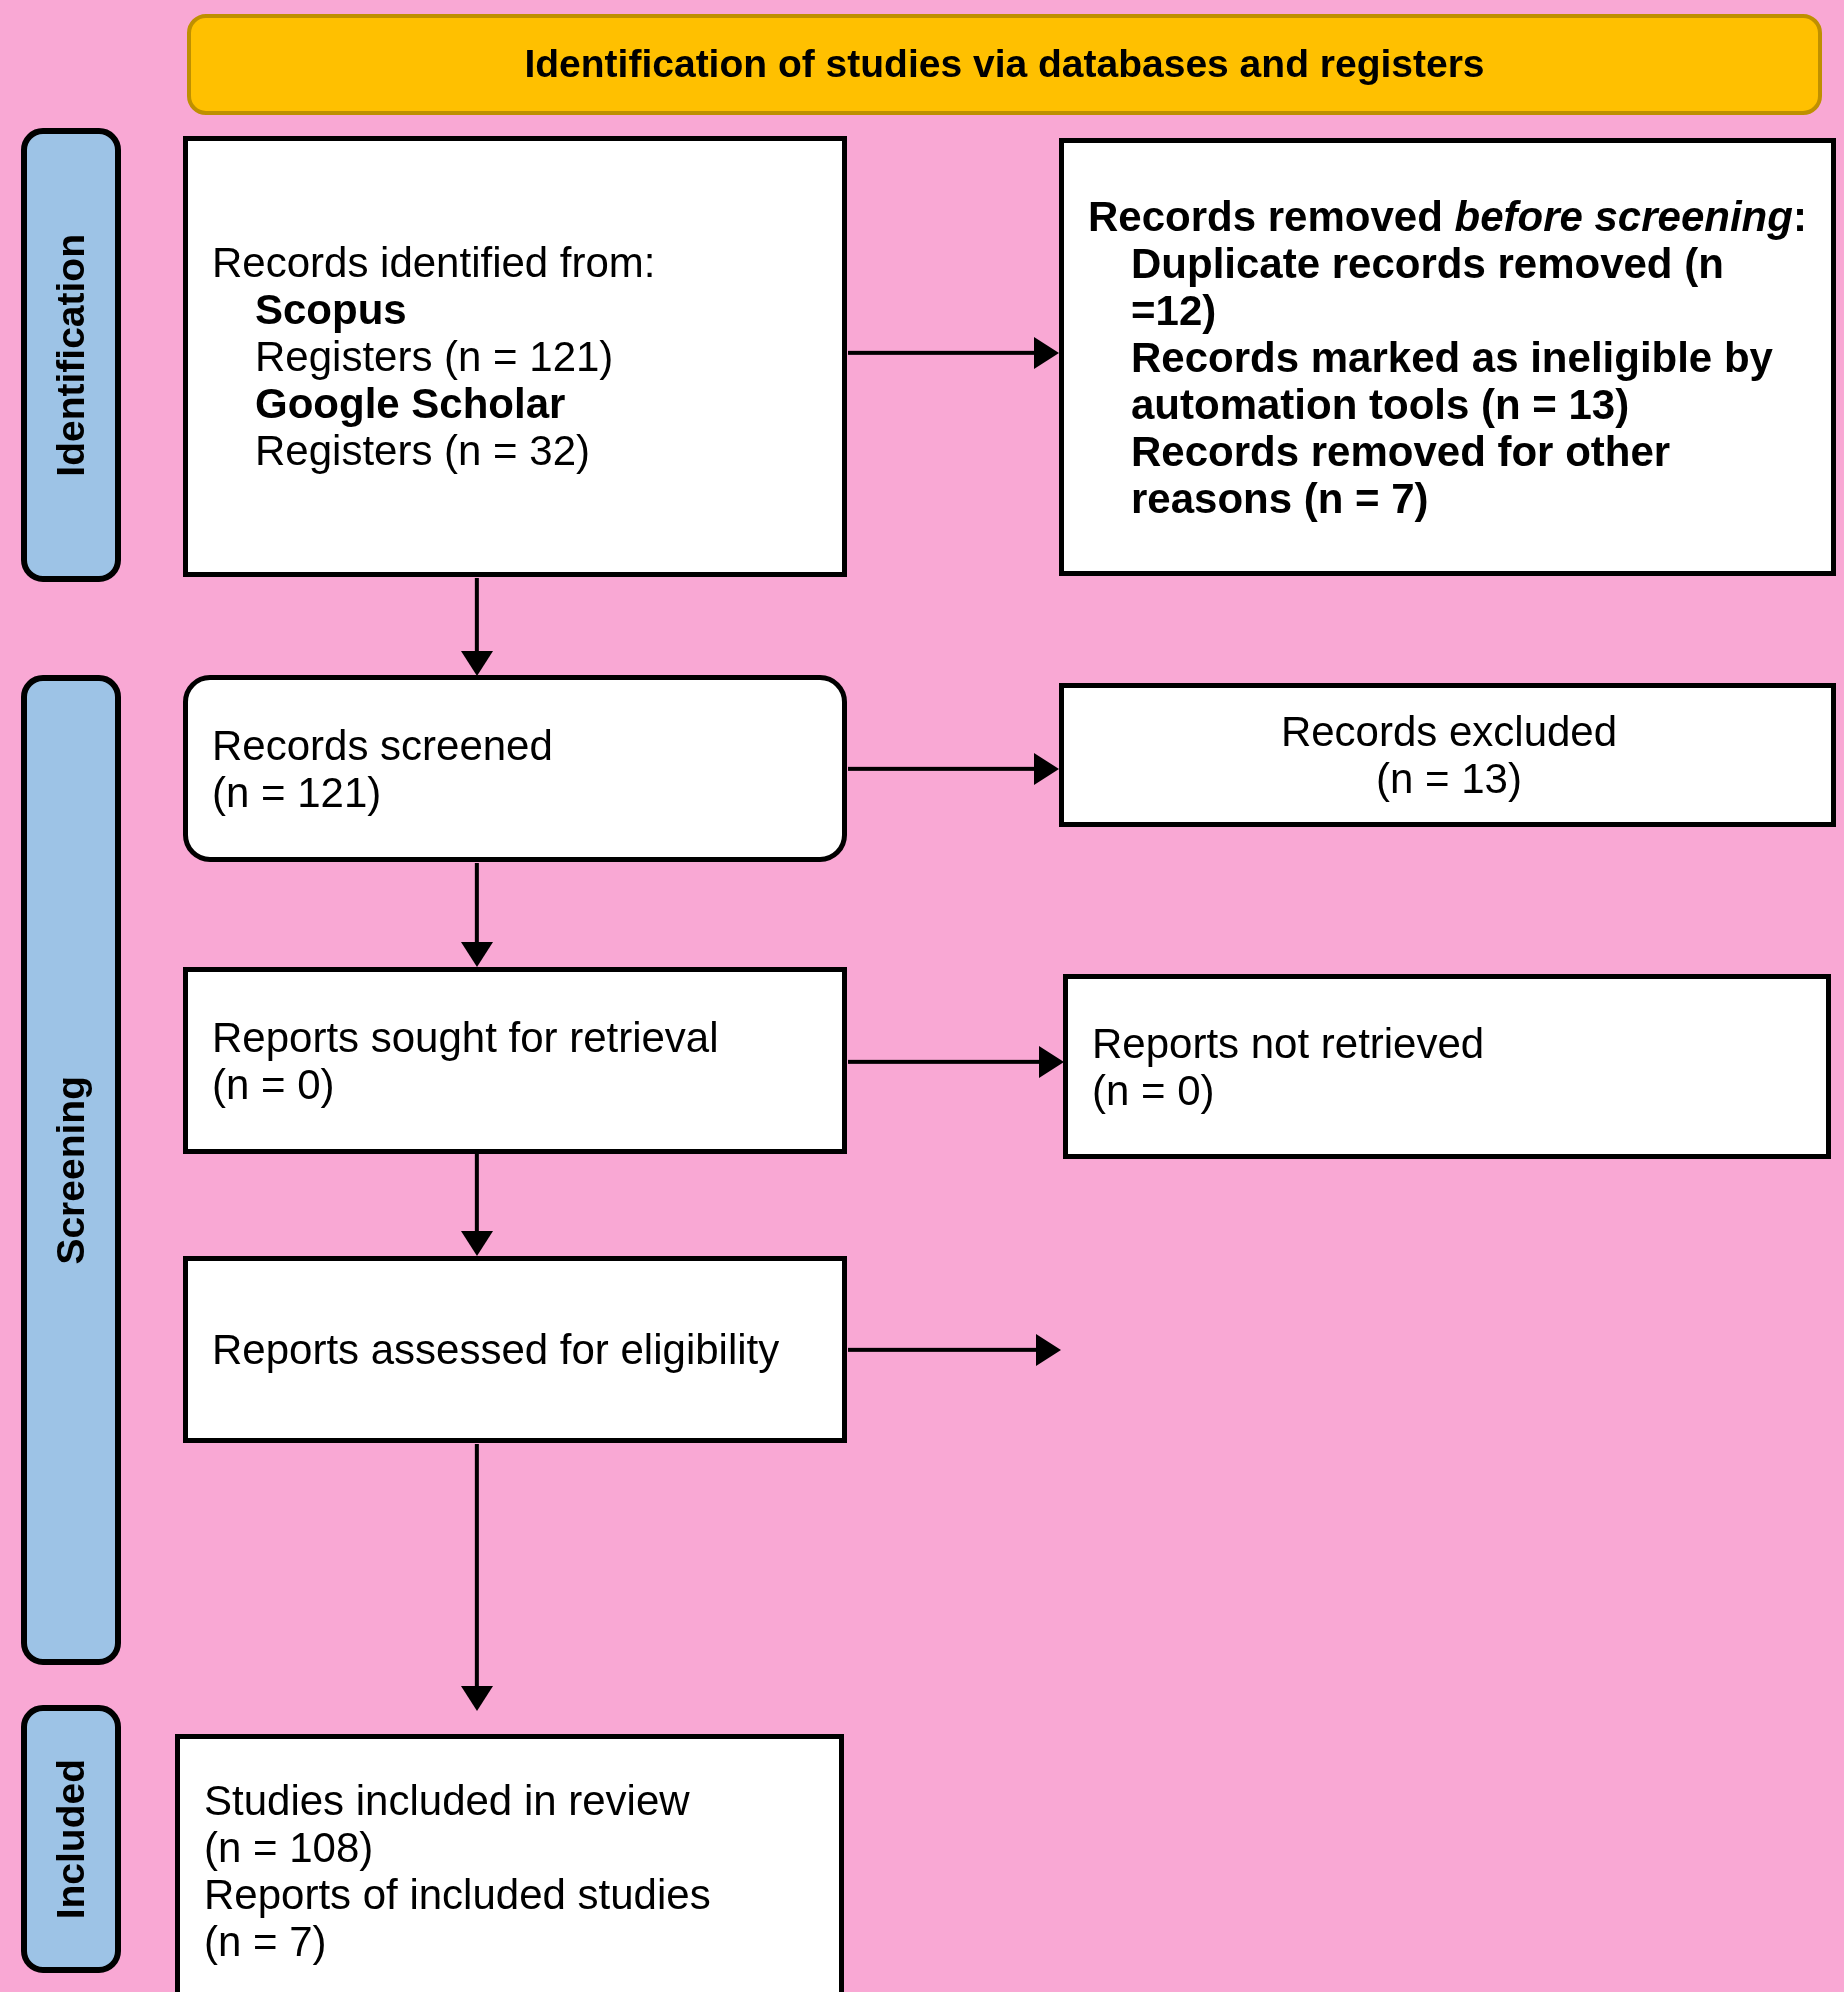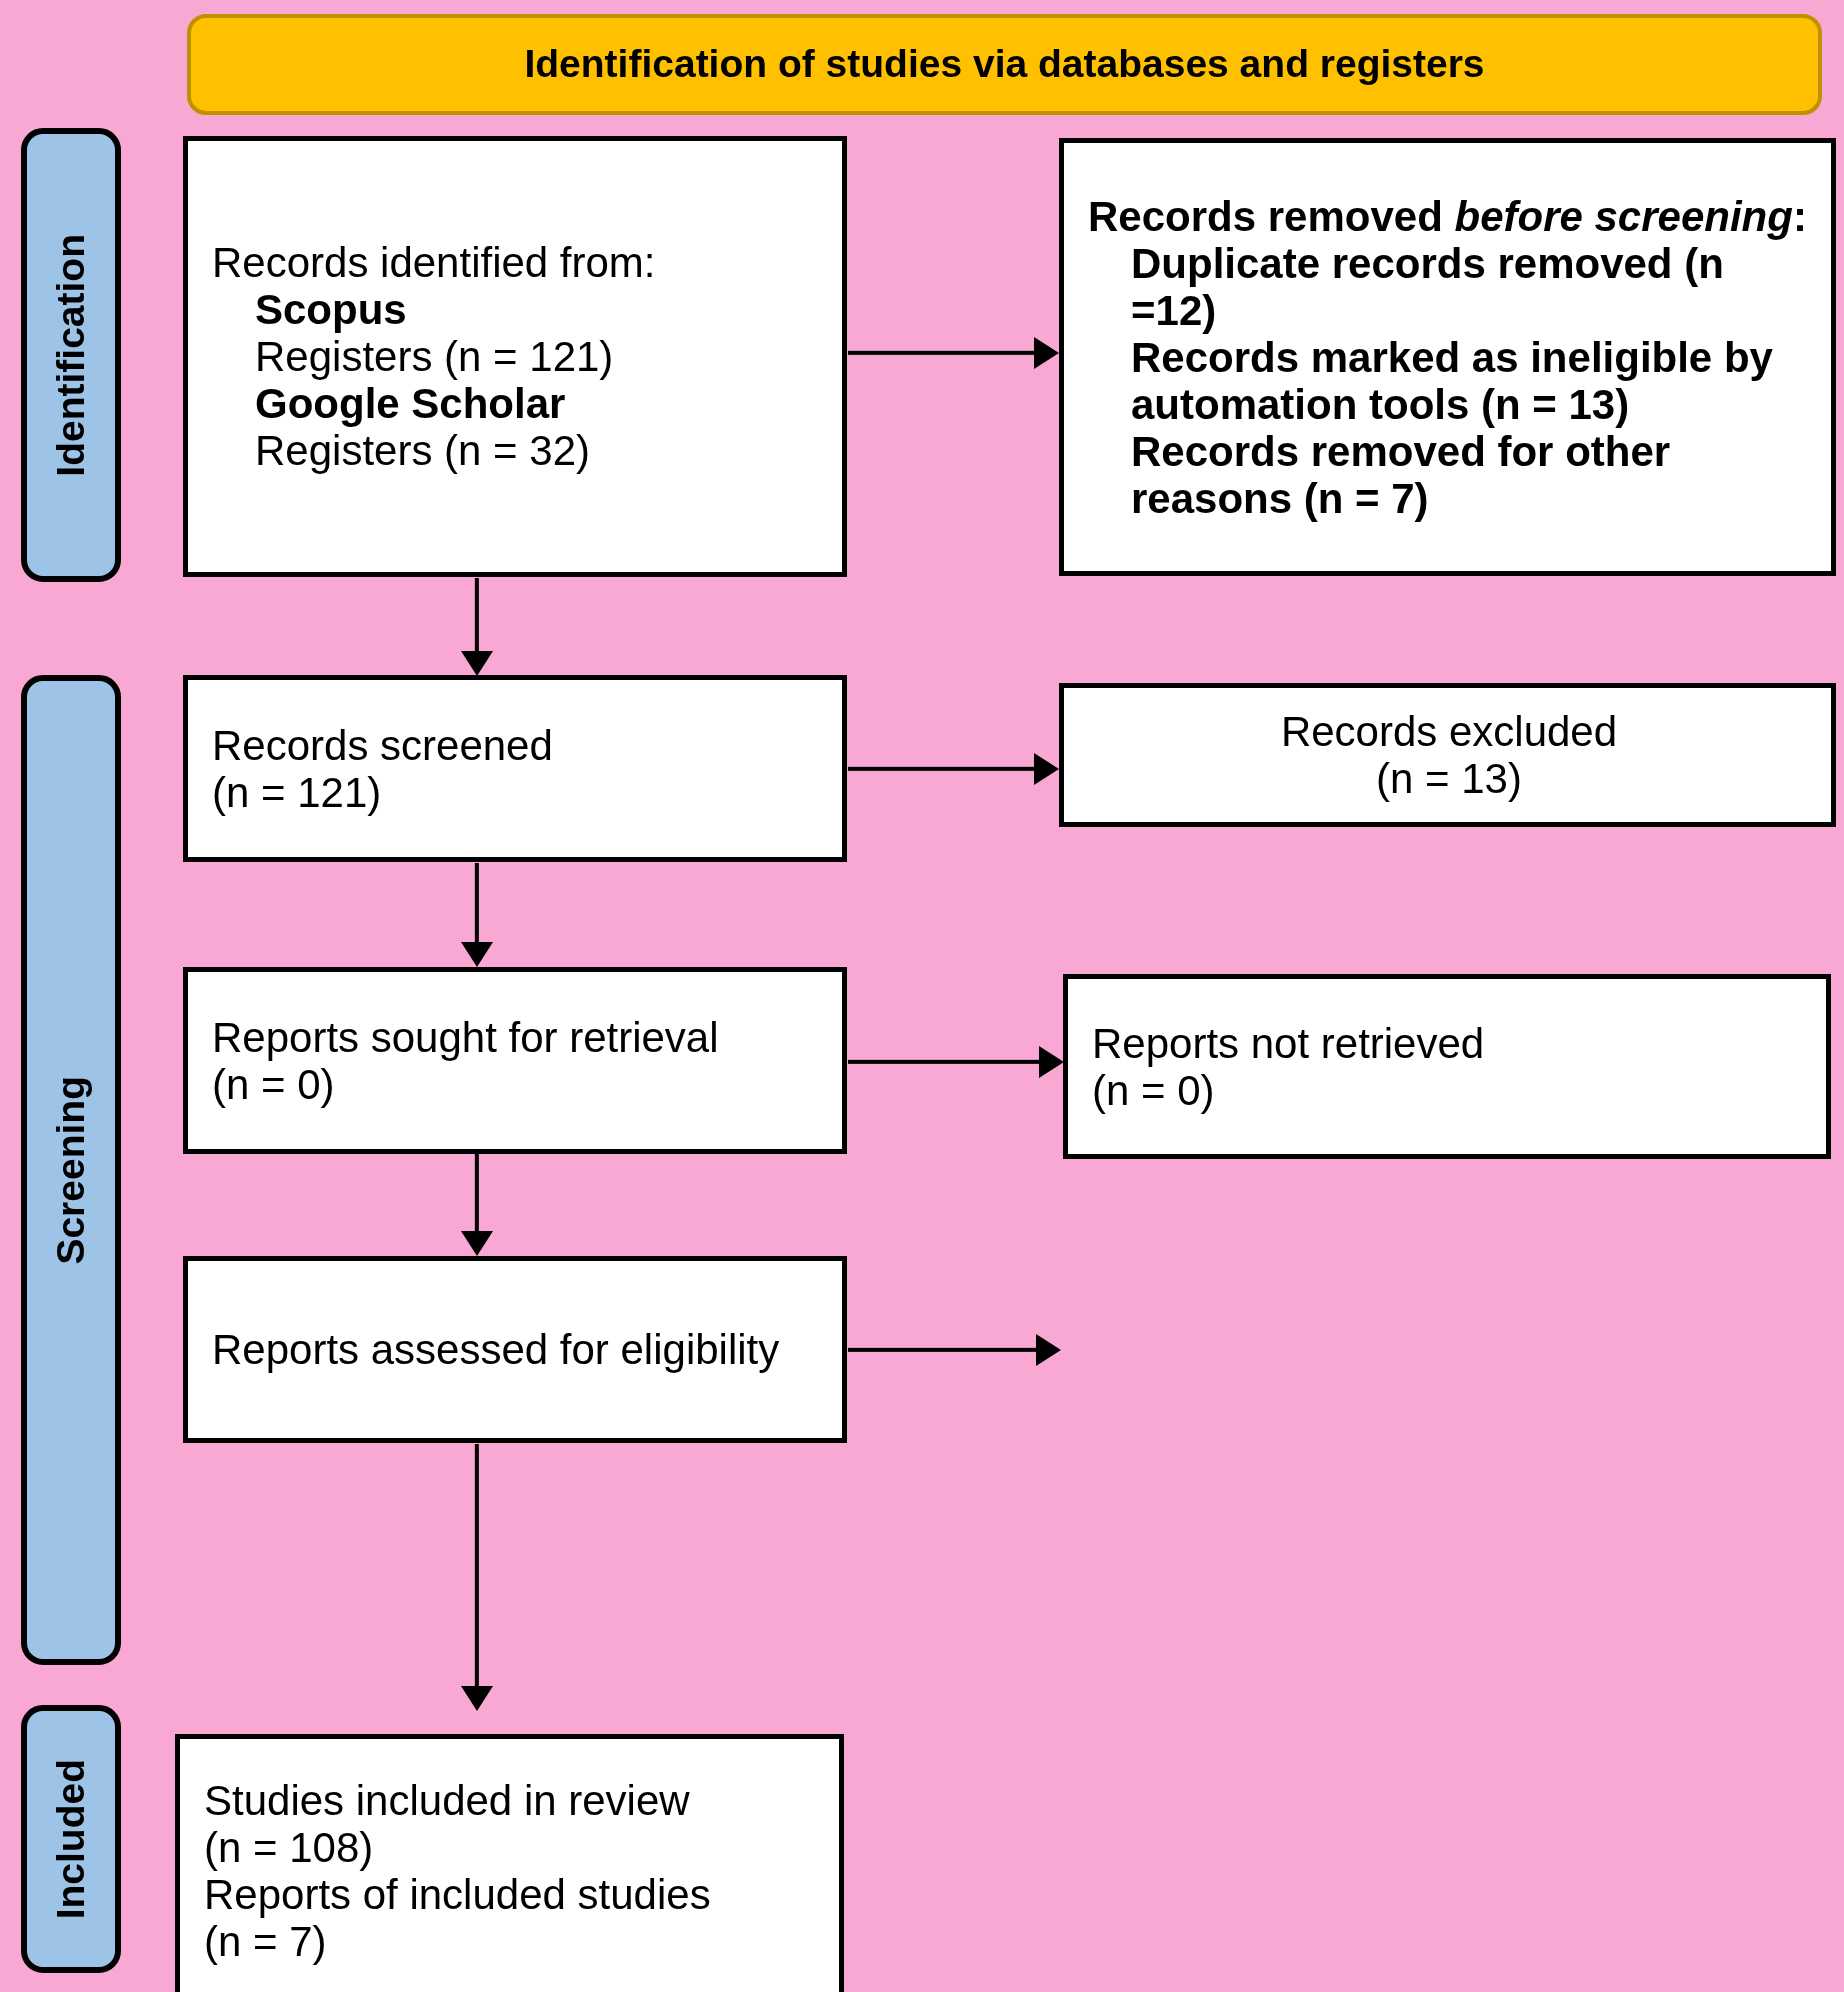--- a/index.html
+++ b/index.html
@@ -110,21 +110,21 @@
     <div class="line ind">Registers (n = 32)</div>
   </div>
 
   <div class="box" style="left:1059px; top:138px; width:777px; height:438px;font-weight:bold;">
     <div class="line"><span>Records removed </span><span class="i">before screening</span><span>:</span></div>
     <div class="line ind">Duplicate records removed (n =12)</div>
     <div class="line ind">Records marked as ineligible by automation tools (n = 13)</div>
     <div class="line ind">Records removed for other reasons (n = 7)</div>
   </div>
 
-  <div class="box" style="left:183px; top:675px; width:664px; height:187px;">
+  <div class="box" style="left:183px; top:675px; width:664px; height:187px;border-radius:27px;">
     <div class="line">Records screened</div>
     <div class="line">(n = 121)</div>
   </div>
 
   <div class="box" style="left:1059px; top:683px; width:777px; height:144px;text-align:center;">
     <div class="line">Records excluded</div>
     <div class="line">(n = 13)</div>
   </div>
 
   <div class="box" style="left:183px; top:967px; width:664px; height:187px;">

